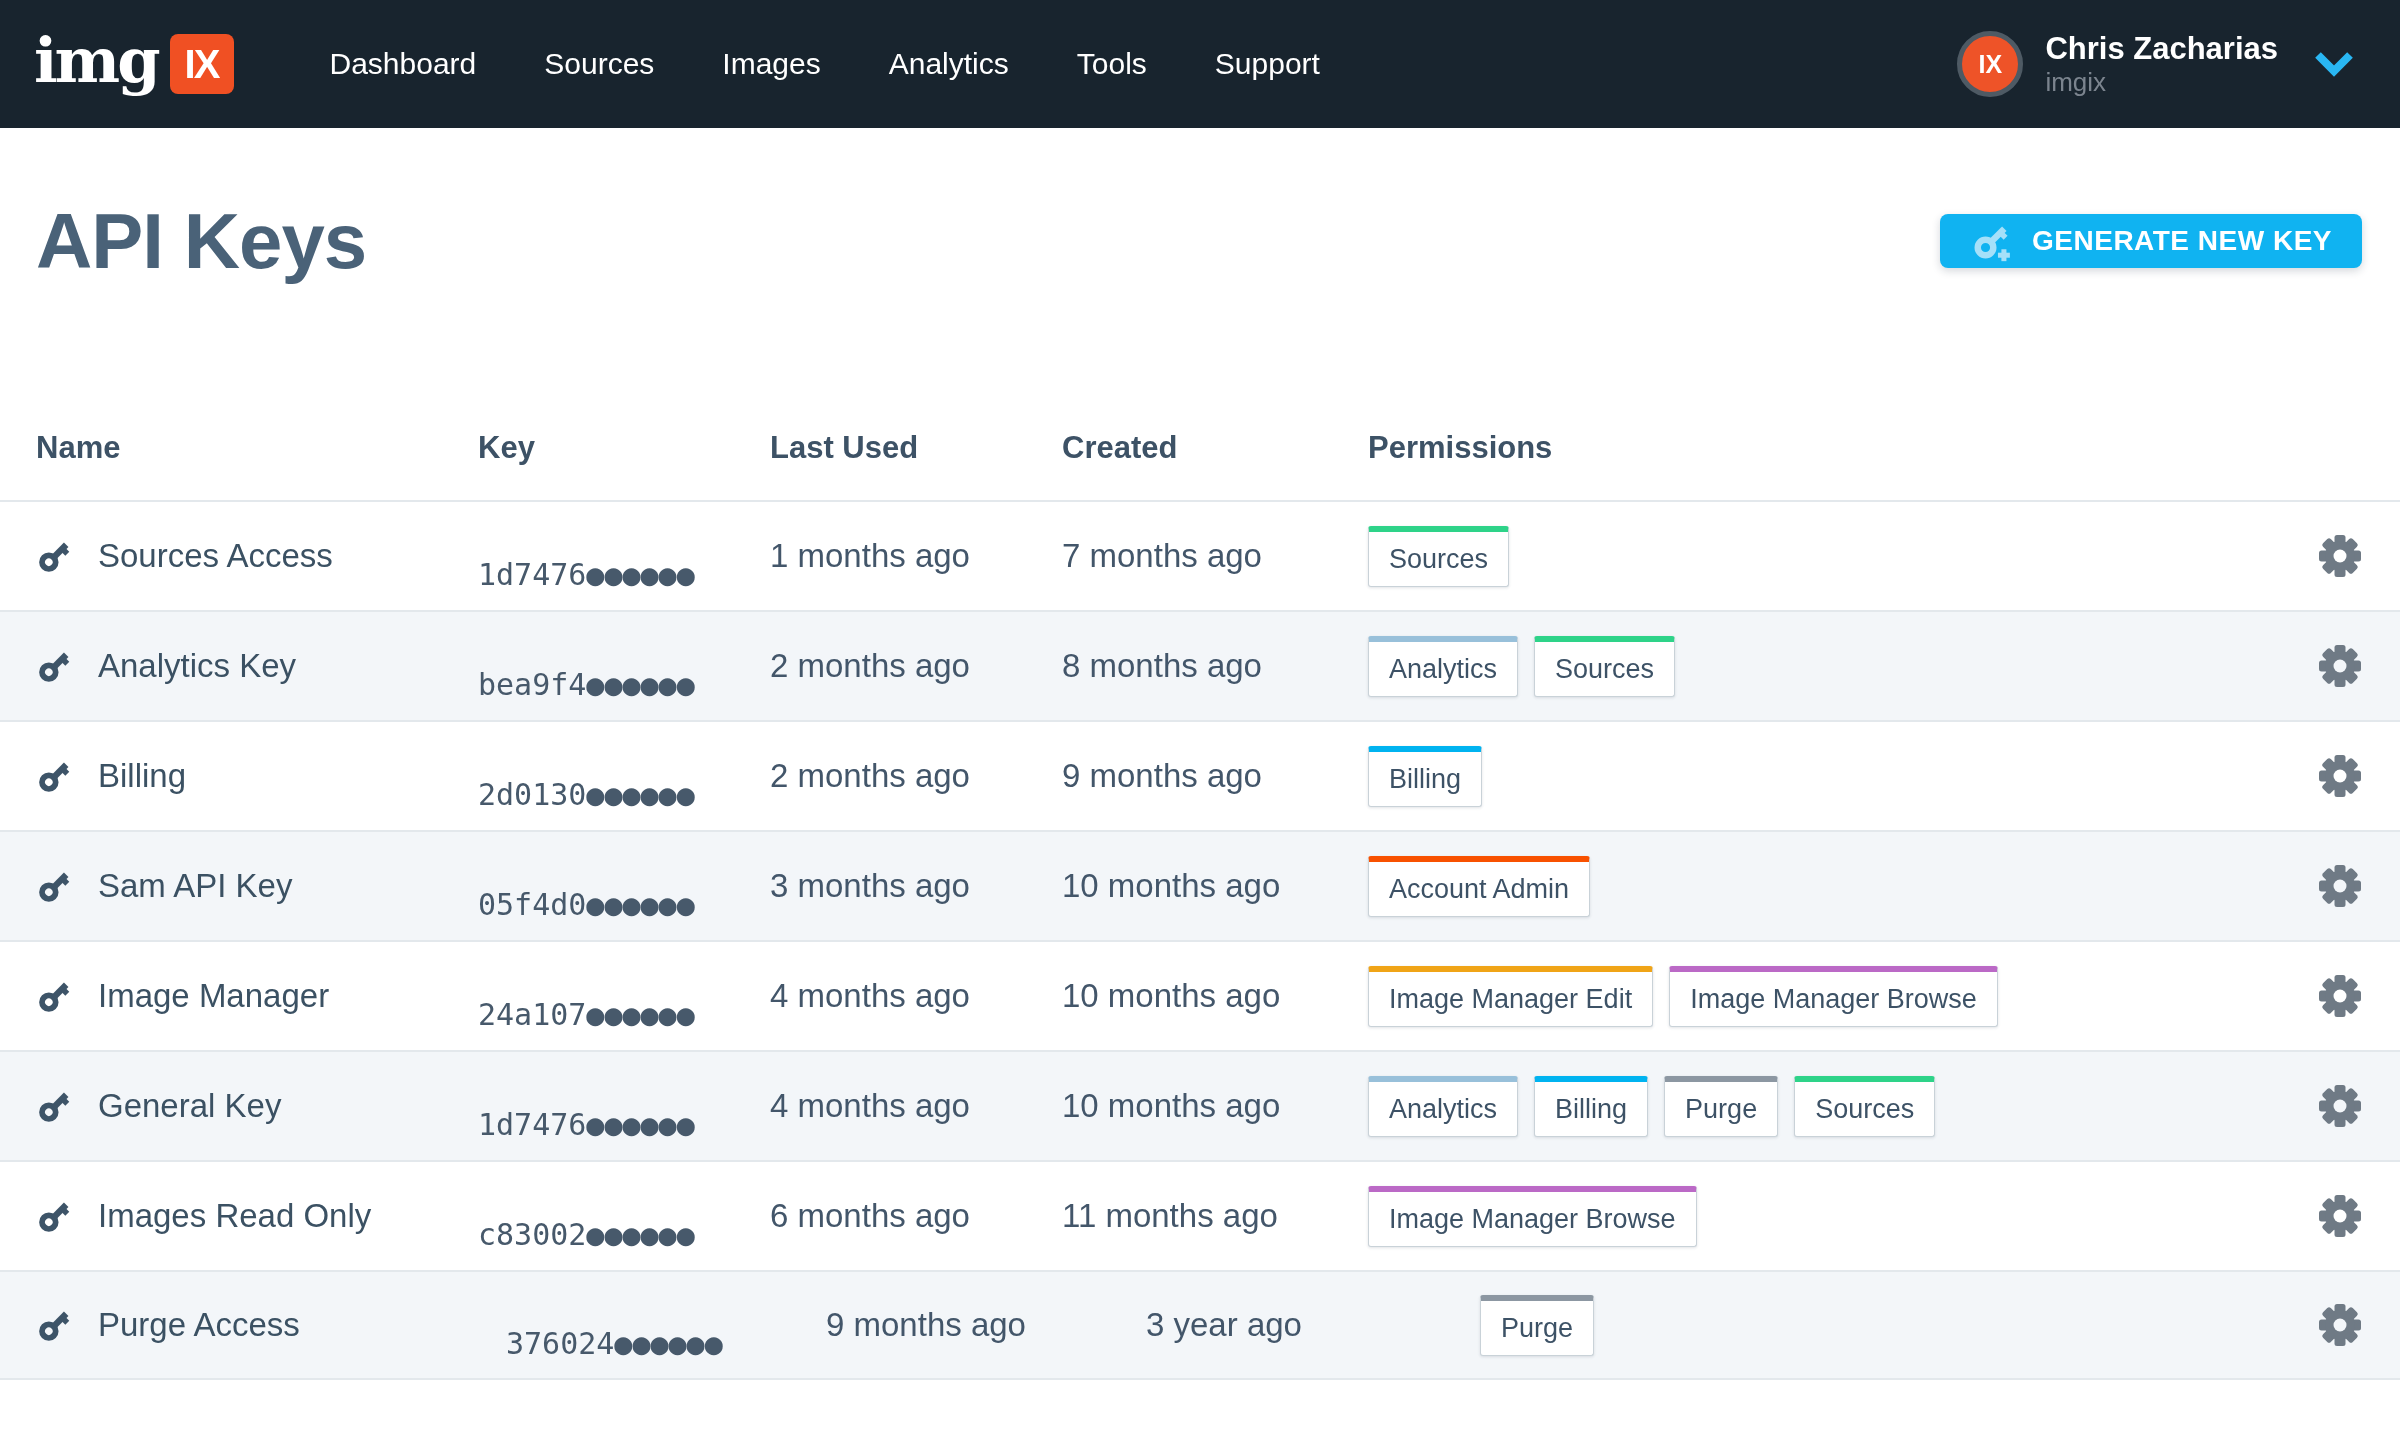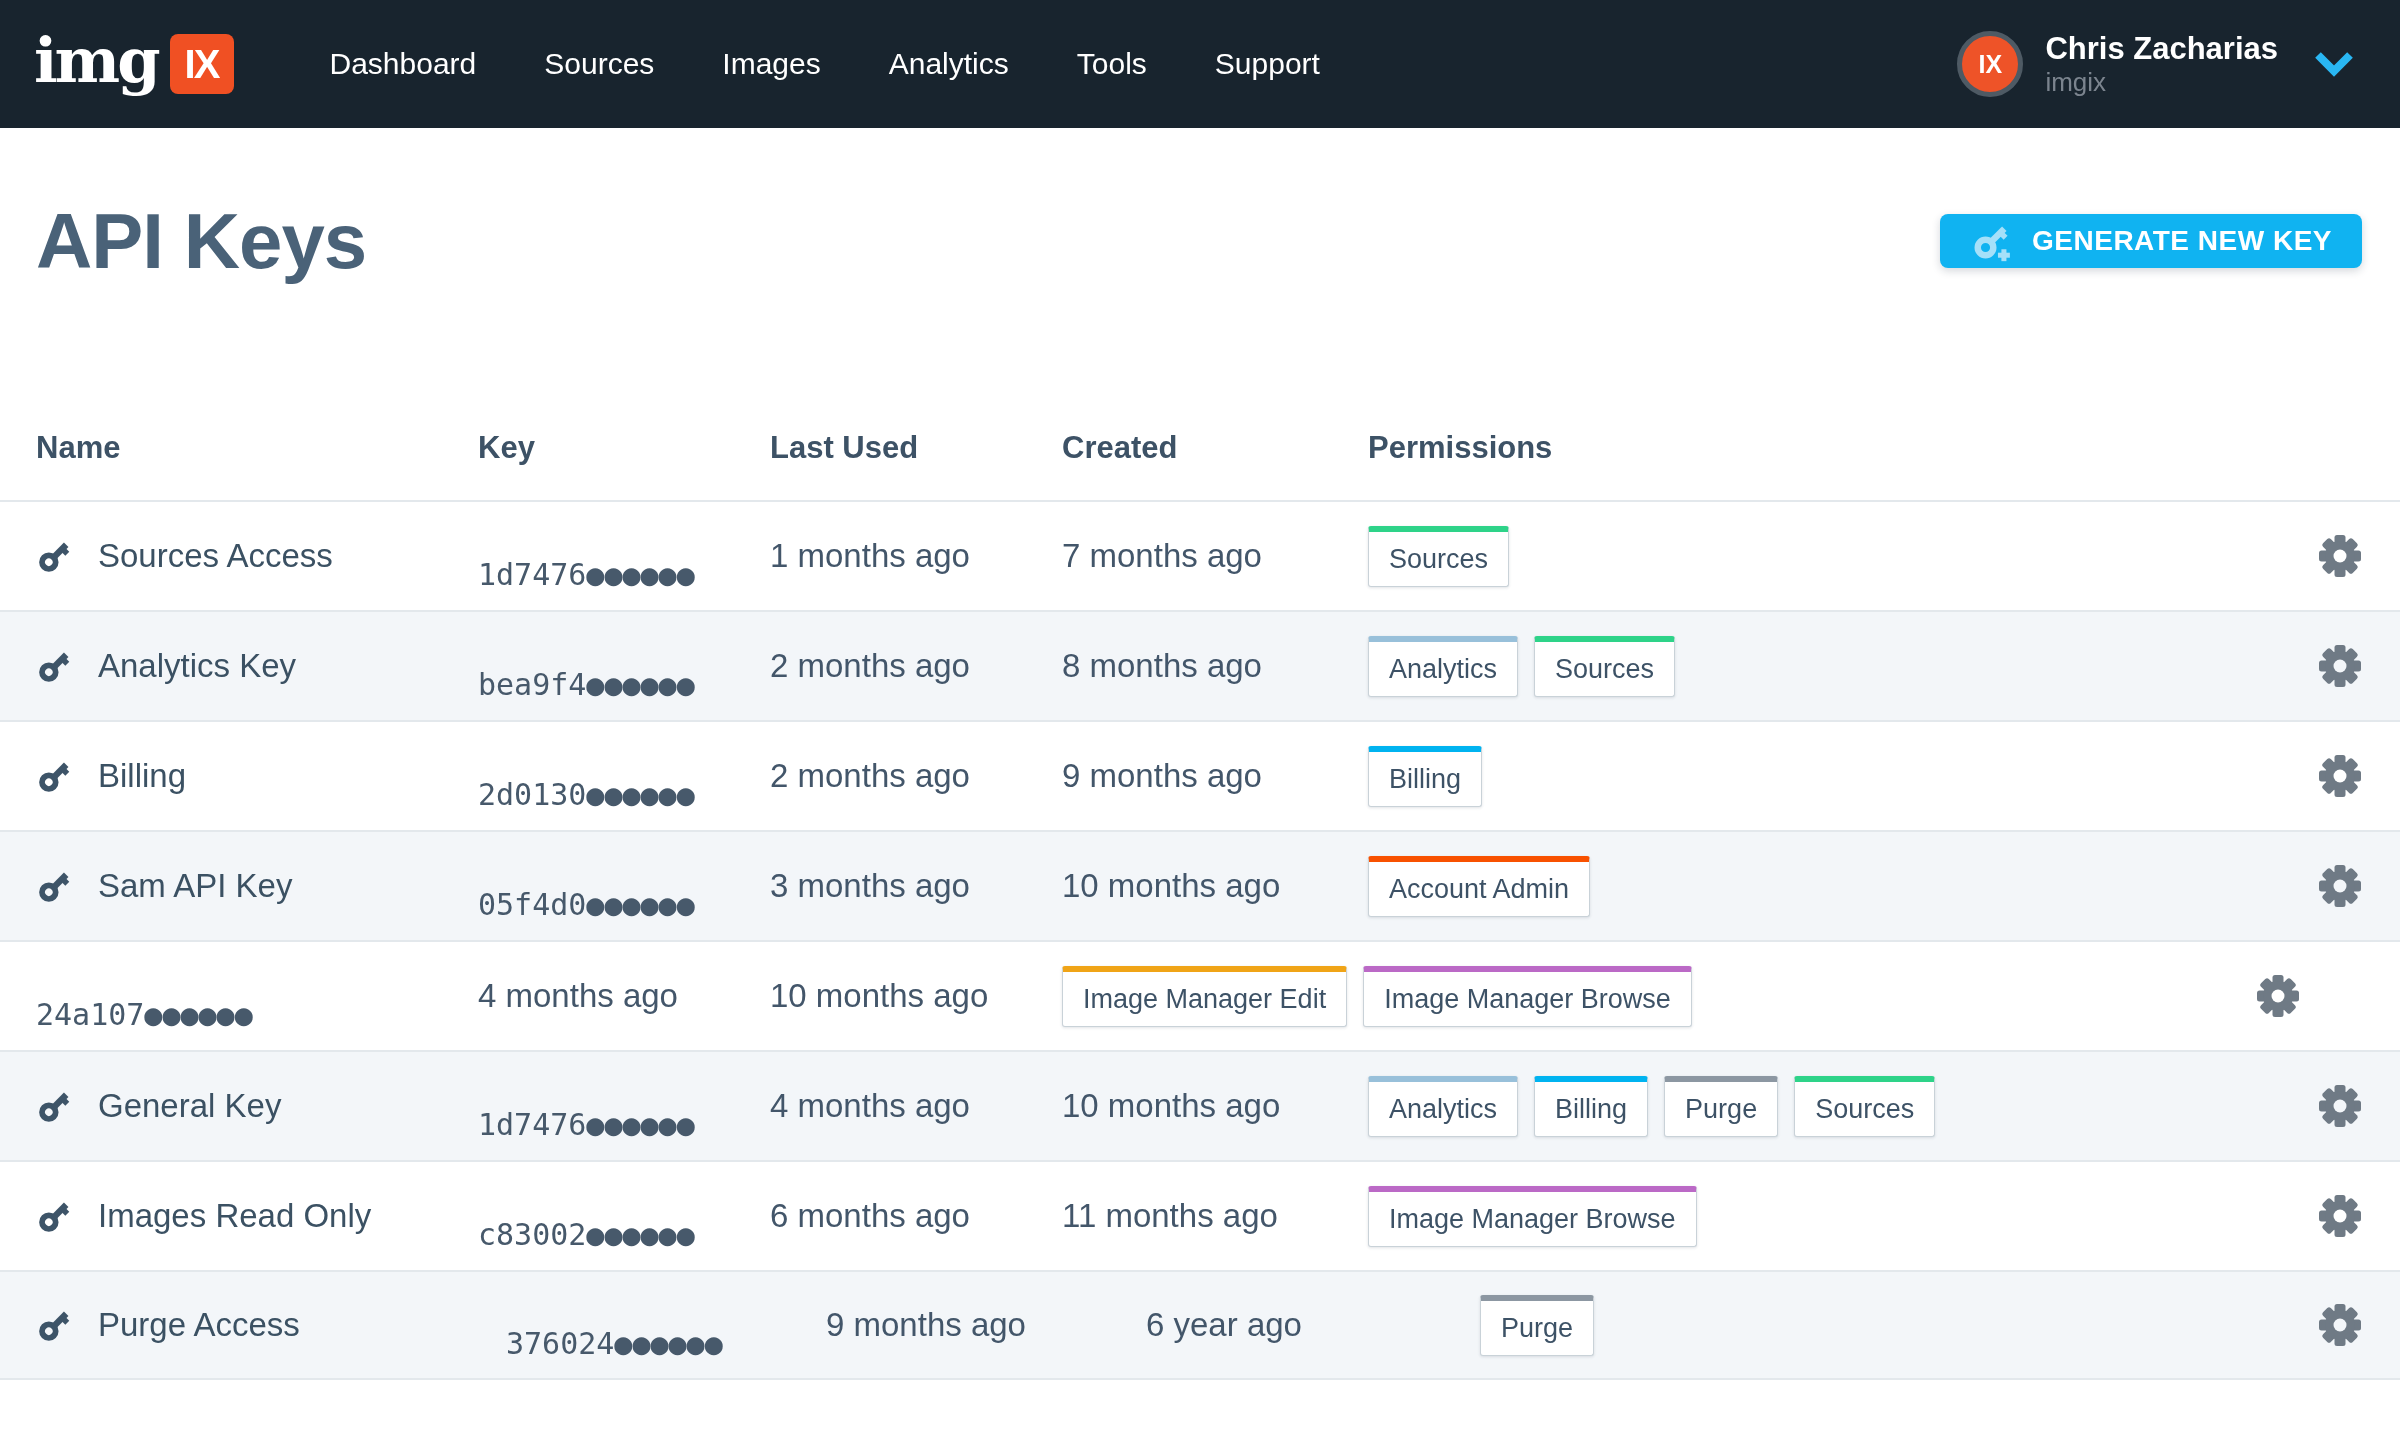--- a/index.html
+++ b/index.html
@@ -302,20 +302,32 @@
             <rect x="3" y="18.5" width="42" height="11" rx="2.5" transform="rotate(90 24 24)"></rect>
             <rect x="3" y="18.5" width="42" height="11" rx="2.5" transform="rotate(135 24 24)"></rect>
             <circle cx="24" cy="24" r="15"></circle>
           </g>
           <circle class="gear-hole" cx="24" cy="24" r="6.5"></circle>
         </svg>
       </span>
     </button>
   </div>
         <div class="row">
+    <div class="name-cell">
+      <span class="key-ico">
+        <svg width="38" height="38" viewBox="0 0 48 48">
+          <g transform="rotate(-45 24 24)" fill="none" stroke="currentColor">
+            <circle cx="13" cy="24" r="8.5" stroke-width="7.5"></circle>
+            <line x1="21" y1="24" x2="44" y2="24" stroke-width="8"></line>
+            <line x1="37" y1="24" x2="37" y2="33" stroke-width="7"></line>
+          </g>
+        </svg>
+      </span>
+      <span class="nm">Image Manager</span>
+    </div>
     <div class="key-cell">24a107●●●●●●</div>
     <div class="date-cell lu">4 months ago</div>
     <div class="date-cell cr">10 months ago</div>
     <div class="perms">
             <span class="chip" style="border-top-color: rgb(240, 164, 23);">Image Manager Edit</span>
             <span class="chip" style="border-top-color: rgb(187, 105, 198);">Image Manager Browse</span>
           </div>
     <button class="gear-btn">
       <span style="display:flex;">
         <svg width="48" height="48" viewBox="0 0 48 48">
@@ -410,21 +422,21 @@
             <circle cx="13" cy="24" r="8.5" stroke-width="7.5"></circle>
             <line x1="21" y1="24" x2="44" y2="24" stroke-width="8"></line>
             <line x1="37" y1="24" x2="37" y2="33" stroke-width="7"></line>
           </g>
         </svg>
       </span>
       <span class="nm">Purge Access</span>
     </div>
     <div class="key-cell">376024●●●●●●</div>
     <div class="date-cell lu">9 months ago</div>
-    <div class="date-cell cr">6 year ago</div>
+    <div class="date-cell cr">3 year ago</div>
     <div class="perms">
             <span class="chip" style="border-top-color: rgb(140, 151, 162);">Purge</span>
           </div>
     <button class="gear-btn">
       <span style="display:flex;">
         <svg width="48" height="48" viewBox="0 0 48 48">
           <g fill="#6f7a85">
             <rect x="3" y="18.5" width="42" height="11" rx="2.5"></rect>
             <rect x="3" y="18.5" width="42" height="11" rx="2.5" transform="rotate(45 24 24)"></rect>
             <rect x="3" y="18.5" width="42" height="11" rx="2.5" transform="rotate(90 24 24)"></rect>

